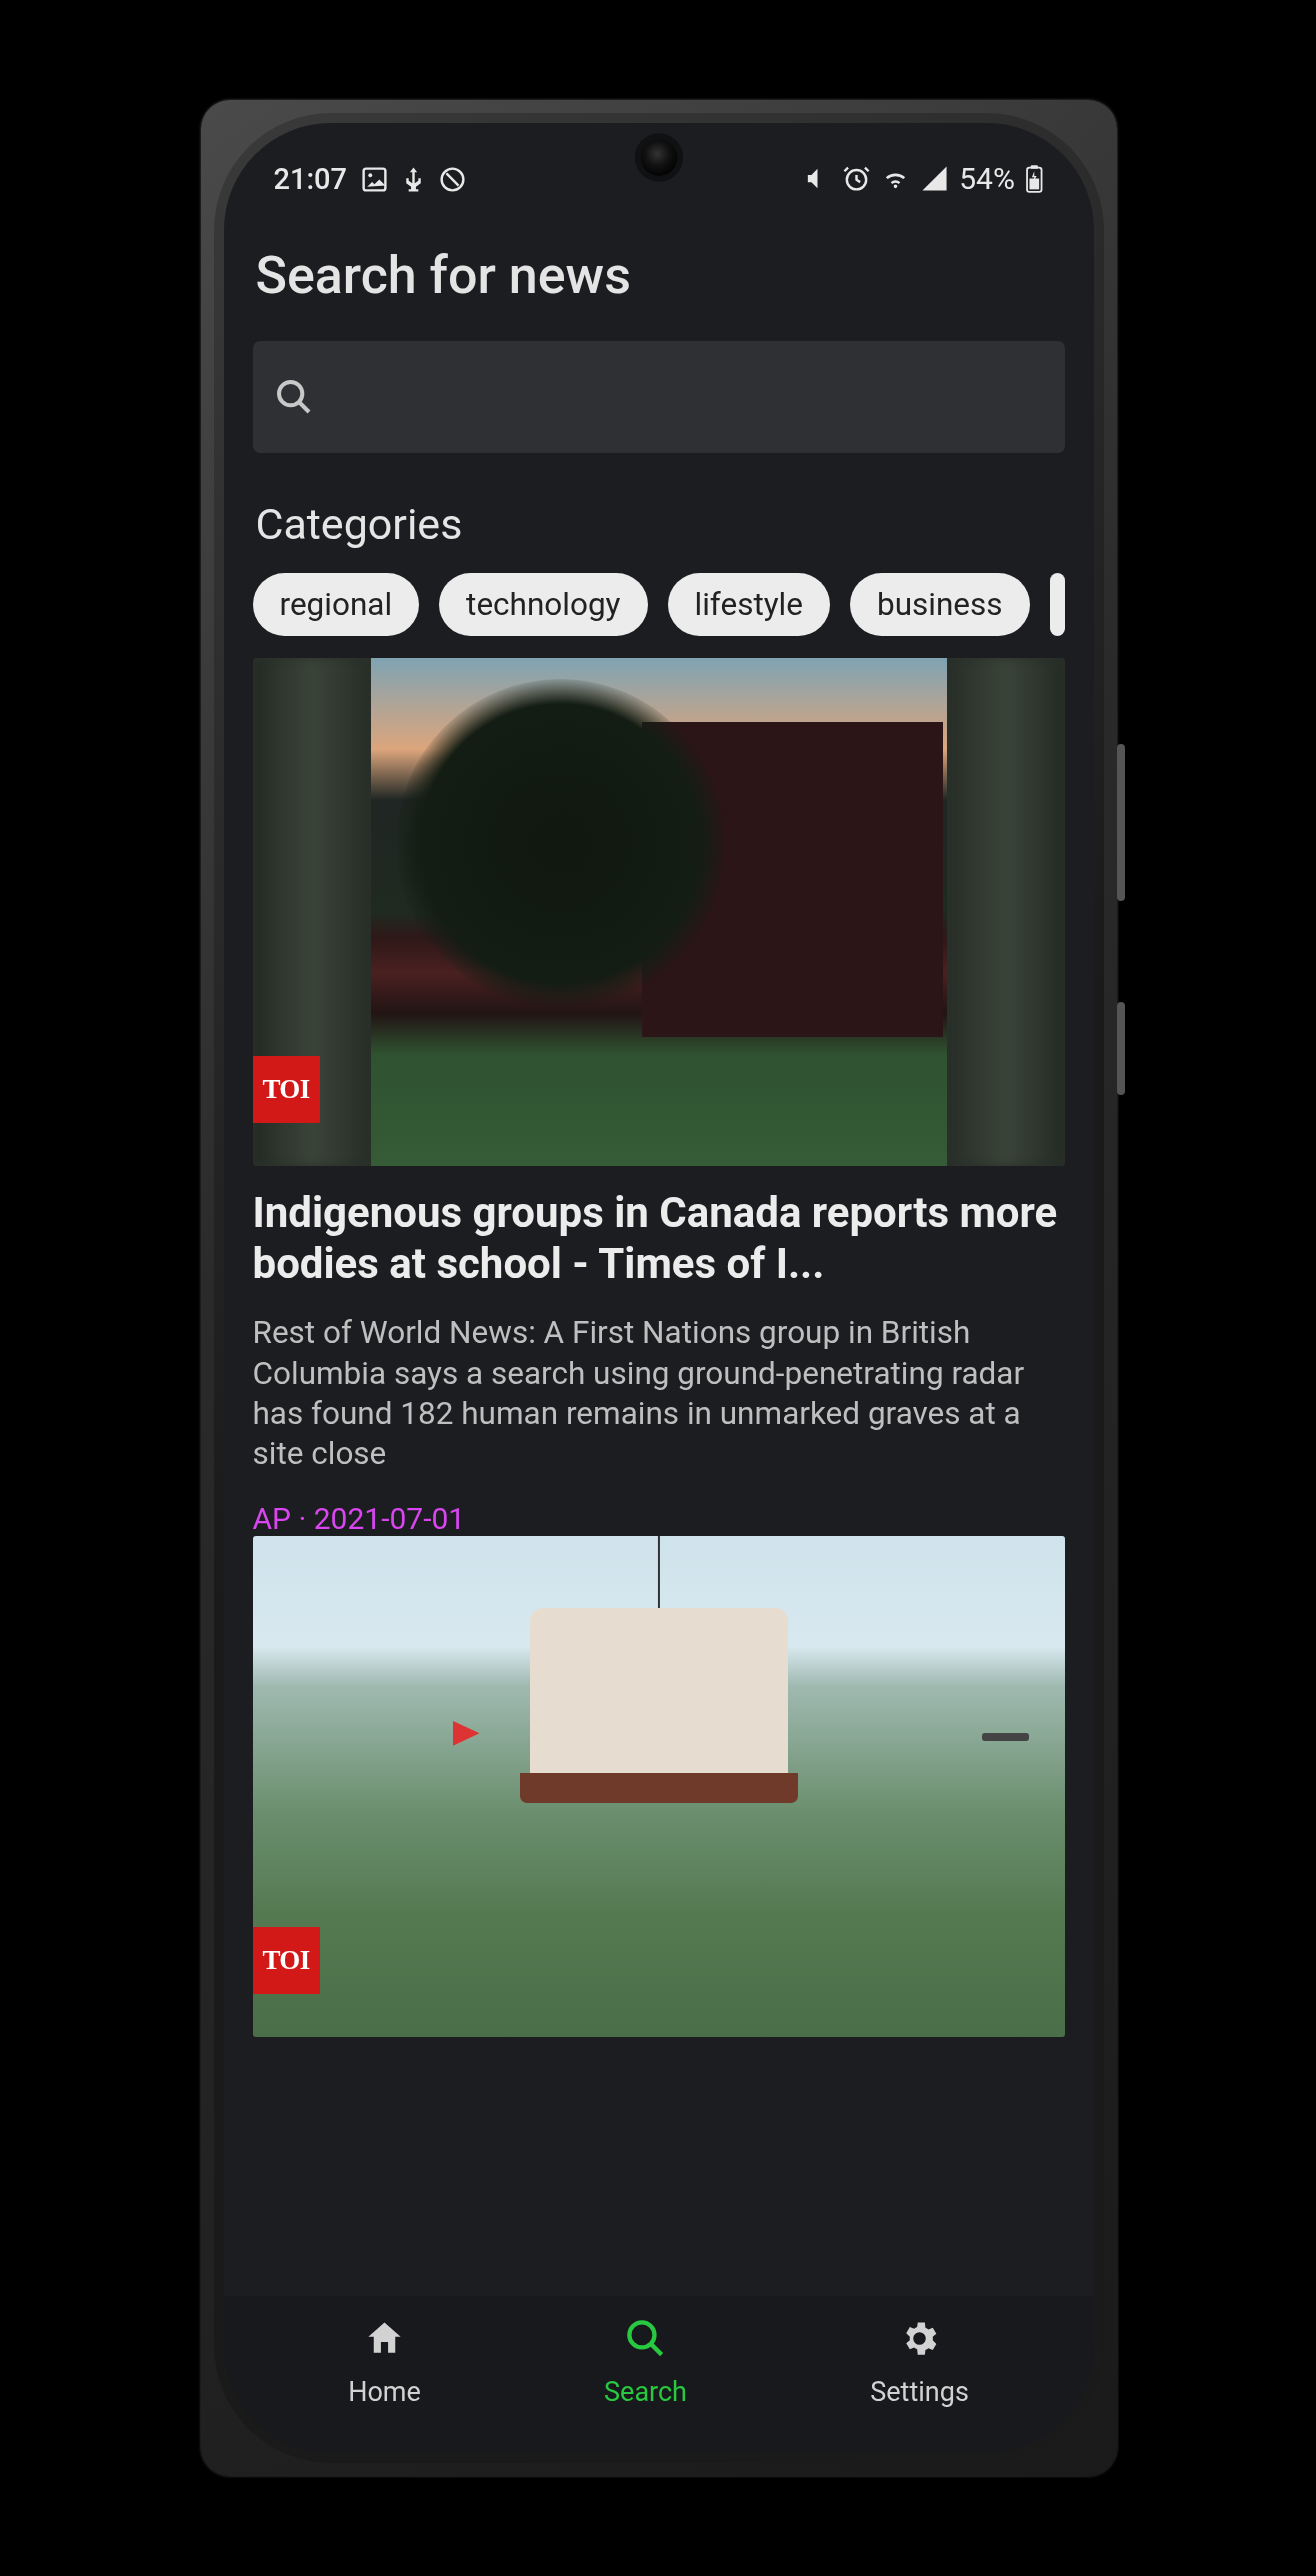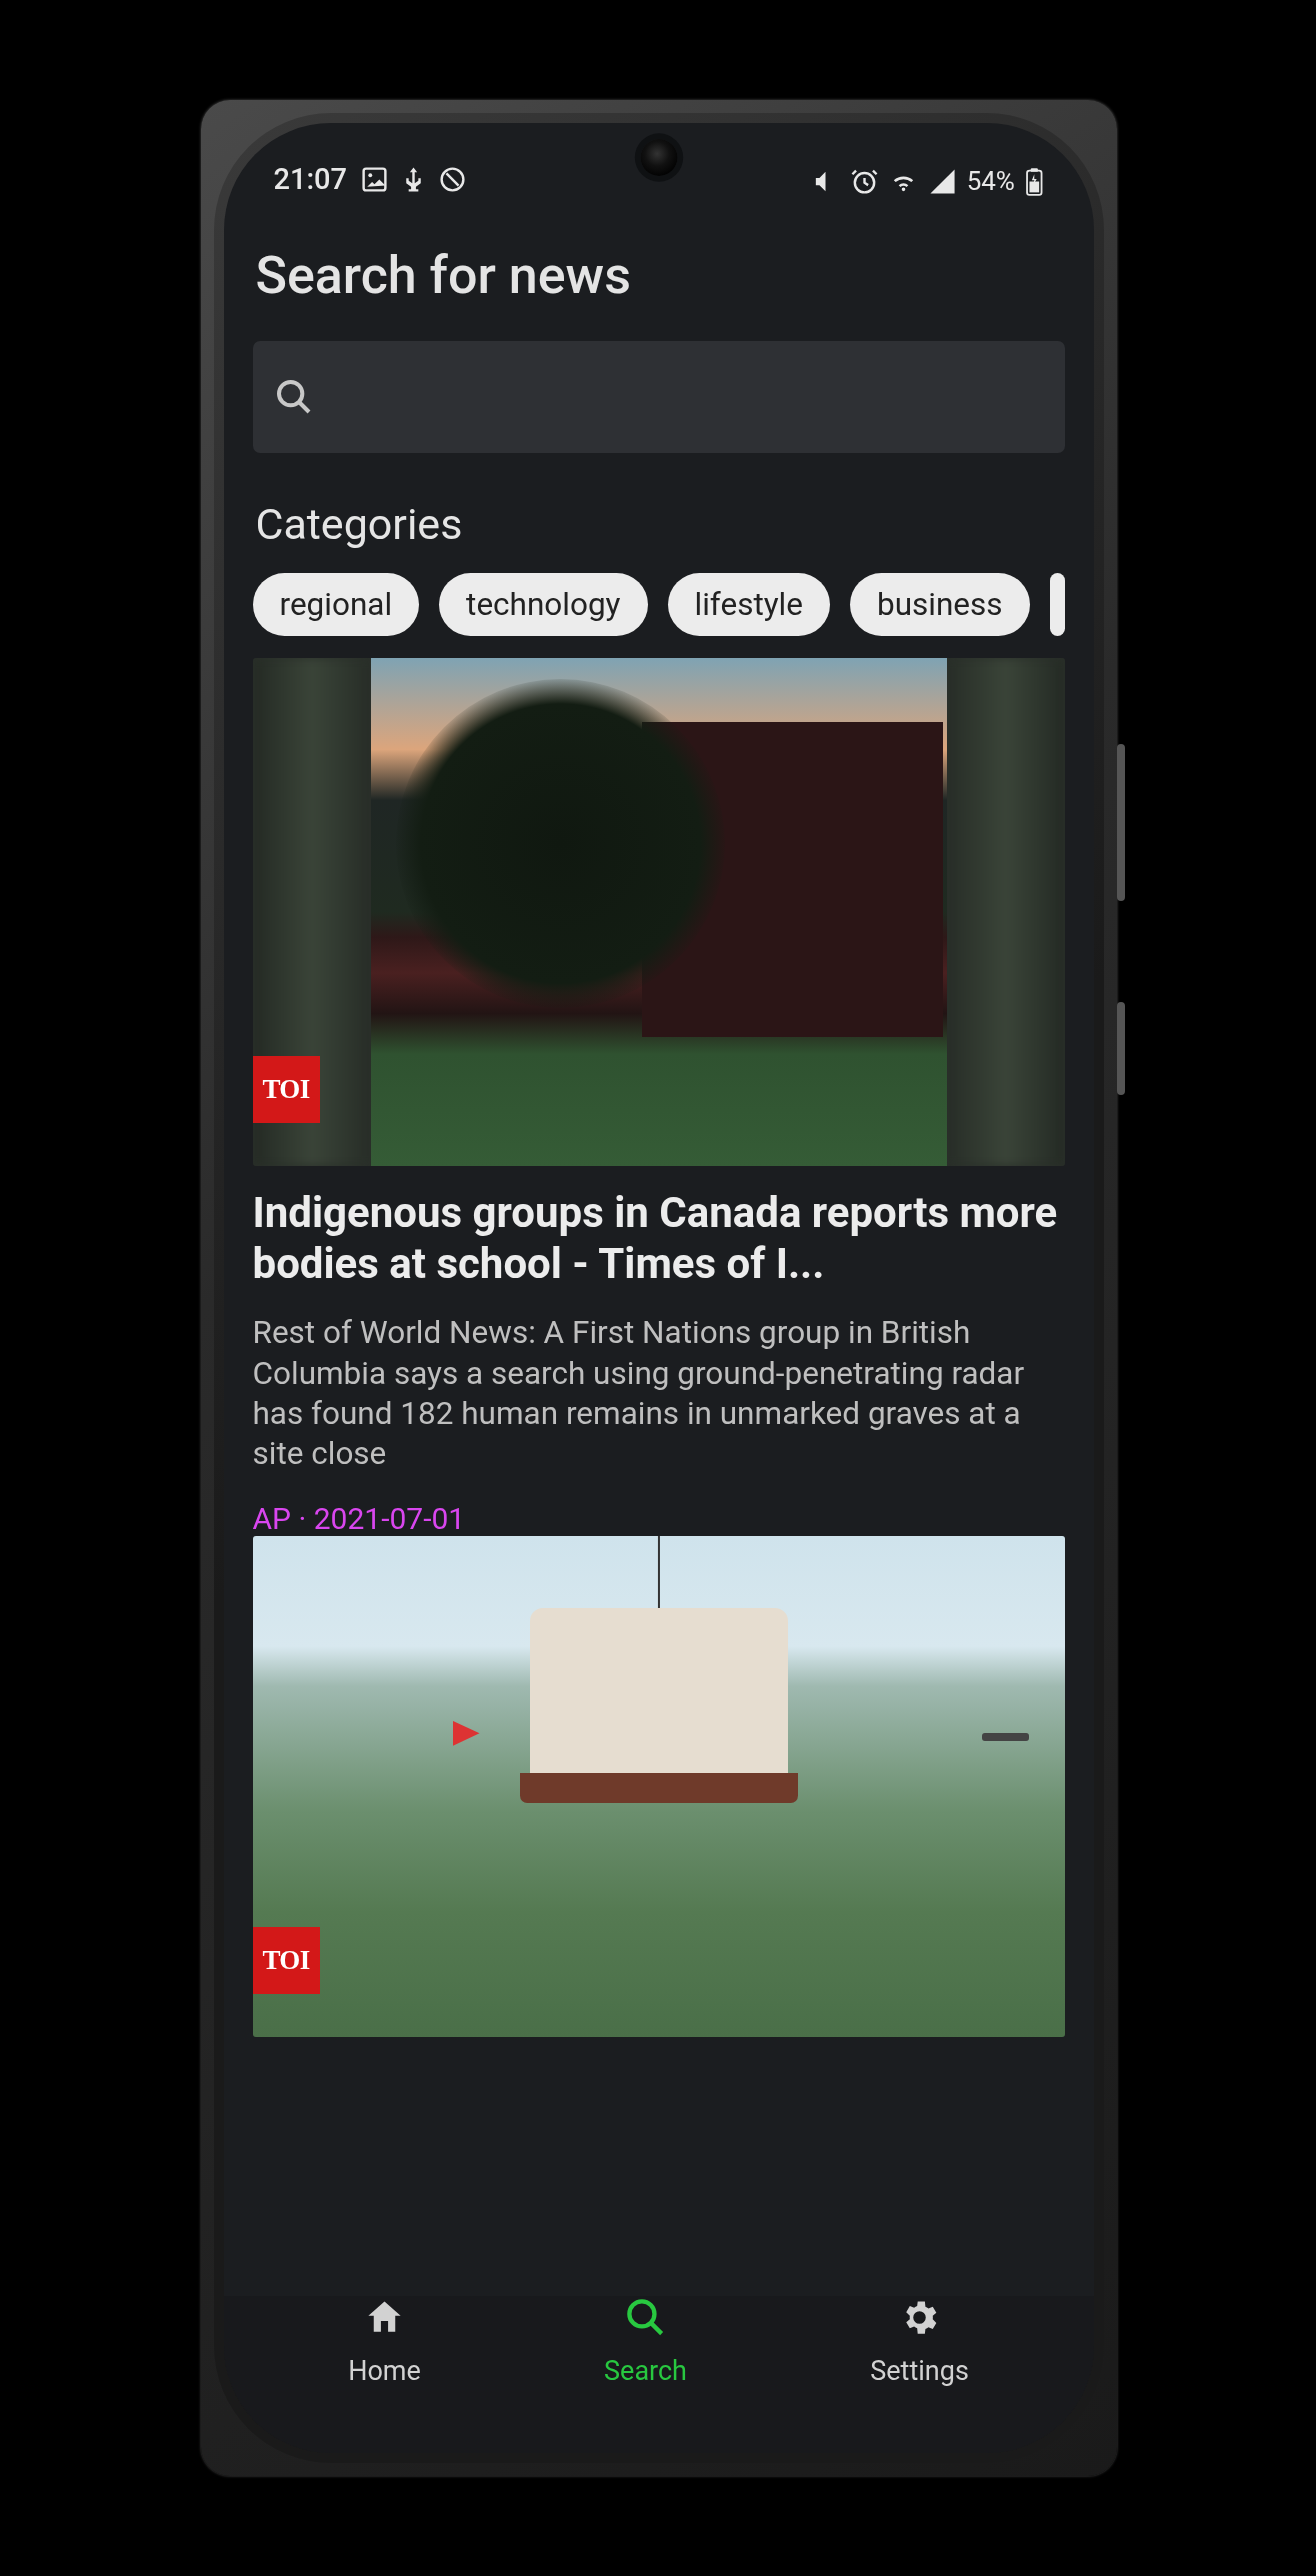--- a/index.html
+++ b/index.html
@@ -82,21 +82,21 @@
     display: flex;
     align-items: center;
     gap: 10px;
   }
   .status-time {
     font-weight: 500;
     font-size: 29px;
     margin-right: 2.9px;
   }
   .ic { display: inline-flex; align-items: center; justify-content: center; }
-  .battery-text { font-size: 26px; }
+  .battery-text { font-size: 30px; }
 
   
   .content {
     flex: 1;
     overflow: hidden;
     padding: 0 29px;
     display: flex;
     flex-direction: column;
   }
   .page-title {
@@ -295,20 +295,21 @@
     color: #d946ef;
     font-size: 30px;
     margin-top: 26px;
   }
 
   
   .bottom-nav {
     height: 157px;
     background: #18191c;
     display: flex;
+    align-items: center;
     justify-content: space-around;
     padding: 0 33px 24px 33px;
   }
   .nav-item {
     display: flex;
     flex-direction: column;
     align-items: center;
     gap: 8.6px;
     color: #d2d2d2;
     font-size: 27px;

